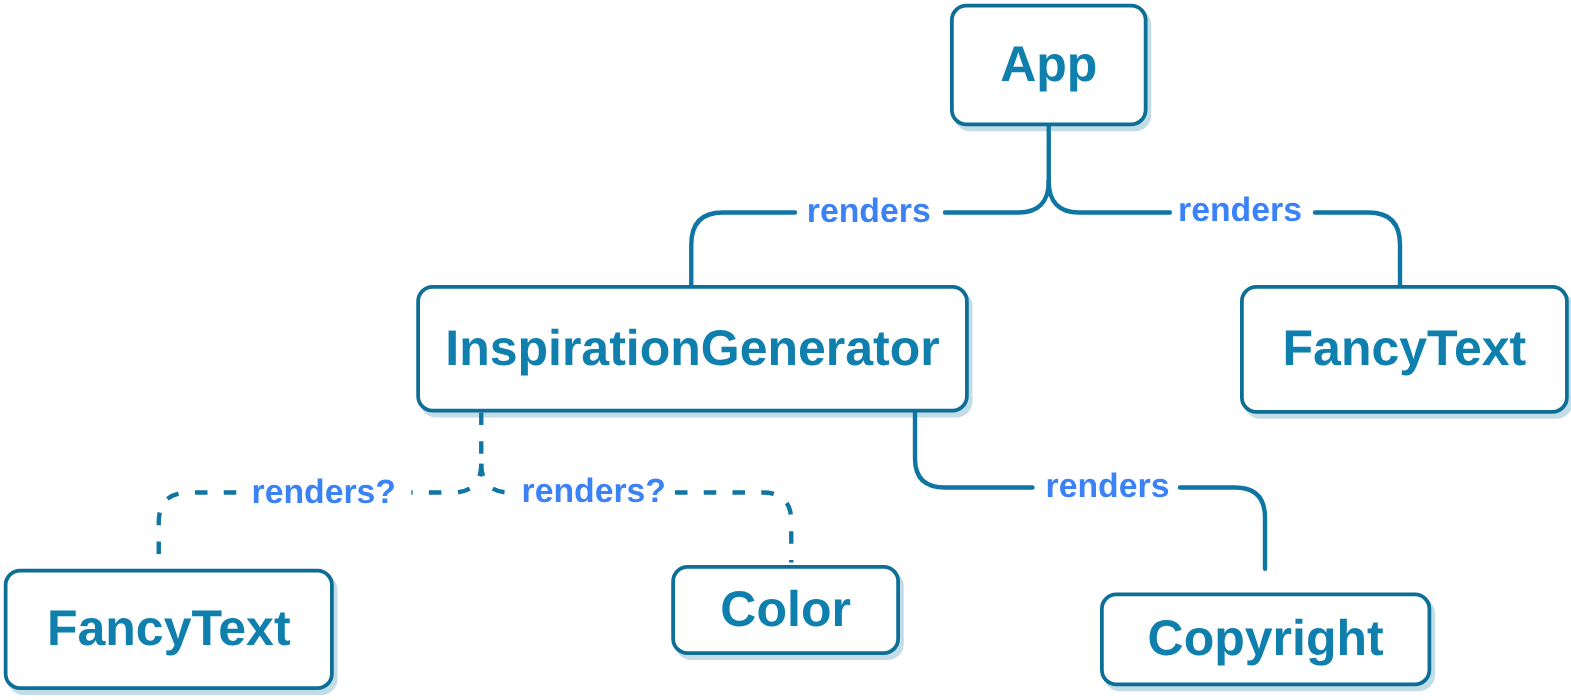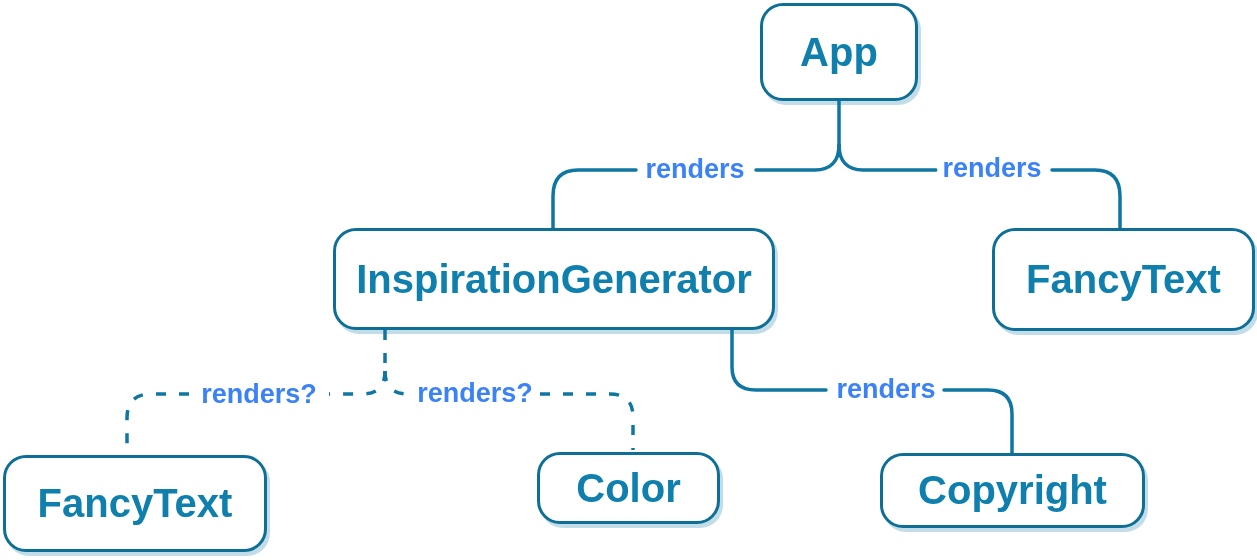--- a/index.html
+++ b/index.html
@@ -21,21 +21,21 @@
     stroke: #0f76a4;
     stroke-width: 3.5;
   }
   .edge.solid { stroke-linecap: round; }
   .edge.dashed { stroke-dasharray: 10 13; stroke-linecap: butt; }
   .node {
     position: absolute;
     box-sizing: border-box;
     background: #ffffff;
     border: 3px solid #0d6e96;
-    border-radius: 23px;
+    border-radius: 13px;
     box-shadow: 3px 4px 0 rgba(15, 118, 164, 0.25);
     color: #0f7fad;
     font-size: 40px;
     font-weight: 600;
     display: flex;
     align-items: center;
     justify-content: center;
     white-space: nowrap;
   }
   .edge-label {
@@ -86,21 +86,21 @@
   </div>
 
   <div class="node" style="left:3px; top:455px; width:264px; height:97px;">
     <span>FancyText</span>
   </div>
 
   <div class="node" style="left:537px; top:452px; width:183px; height:72px;">
     <span>Color</span>
   </div>
 
-  <div class="node" style="left:880px; top:453px; width:265px; height:75px;align-items:center;">
+  <div class="node" style="left:880px; top:474px; width:265px; height:75px;align-items:center;">
     <span>Copyright</span>
   </div>
 
   <div class="edge-label" style="left:695px; top:169px;">renders</div>
   <div class="edge-label" style="left:992px; top:168px;">renders</div>
   <div class="edge-label" style="left:259px; top:394px;">renders?</div>
   <div class="edge-label" style="left:475px; top:393px;">renders?</div>
   <div class="edge-label" style="left:886px; top:389px;">renders</div>
 
 </div>

